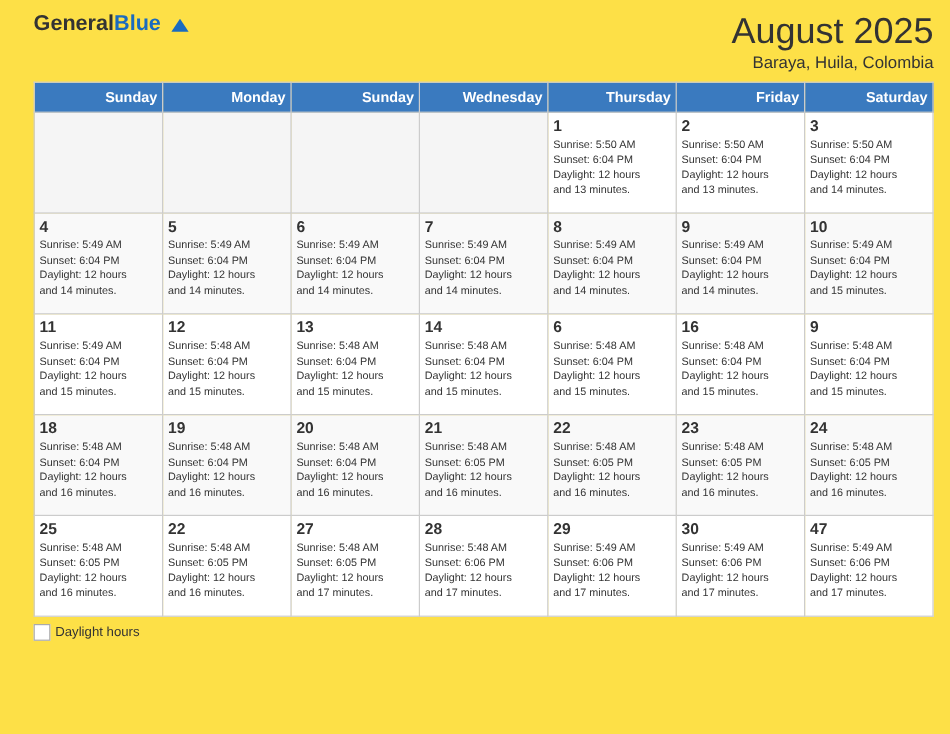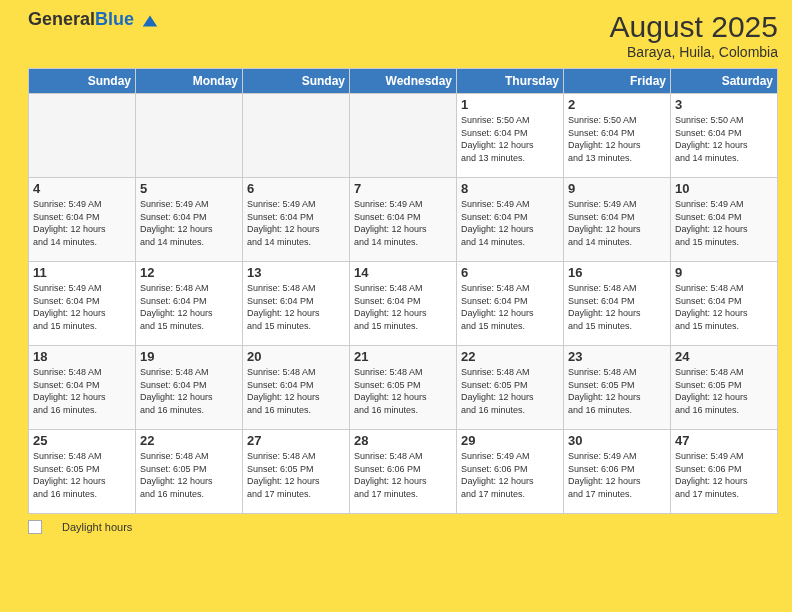--- a/index.html
+++ b/index.html
@@ -90,21 +90,21 @@
     }
     .day-info {
       font-size: 9px;
       line-height: 1.4;
       color: #333;
     }
     .footer {
       margin-top: 6px;
       display: flex;
       align-items: center;
-      gap: 20px;
+      gap: 4px;
     }
     .footer-box {
       width: 14px;
       height: 14px;
       background: #fff;
       border: 1px solid #aaa;
       display: inline-block;
     }
     .footer-text {
       font-size: 11px;

